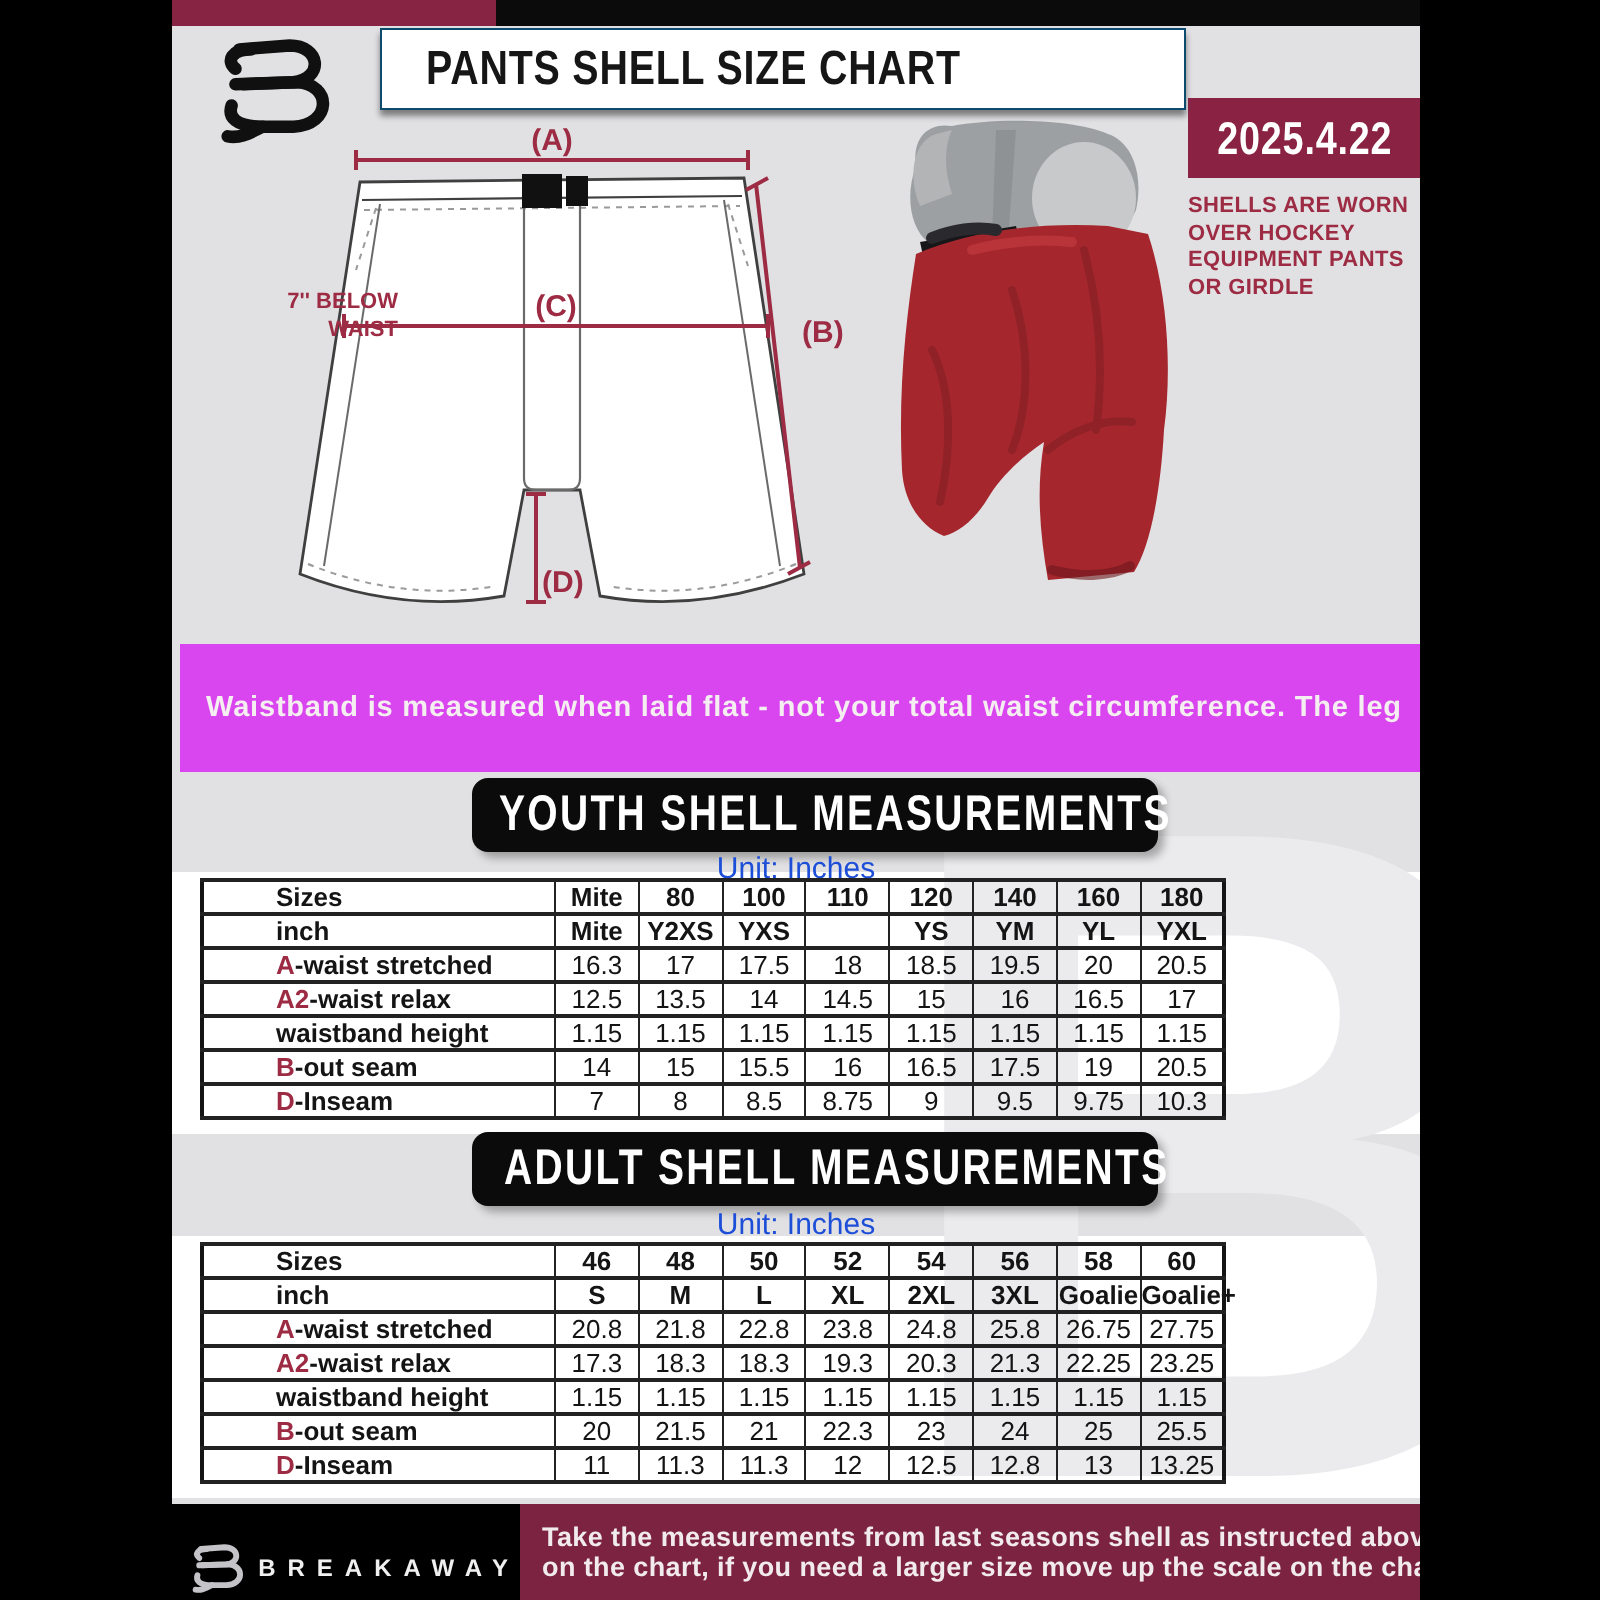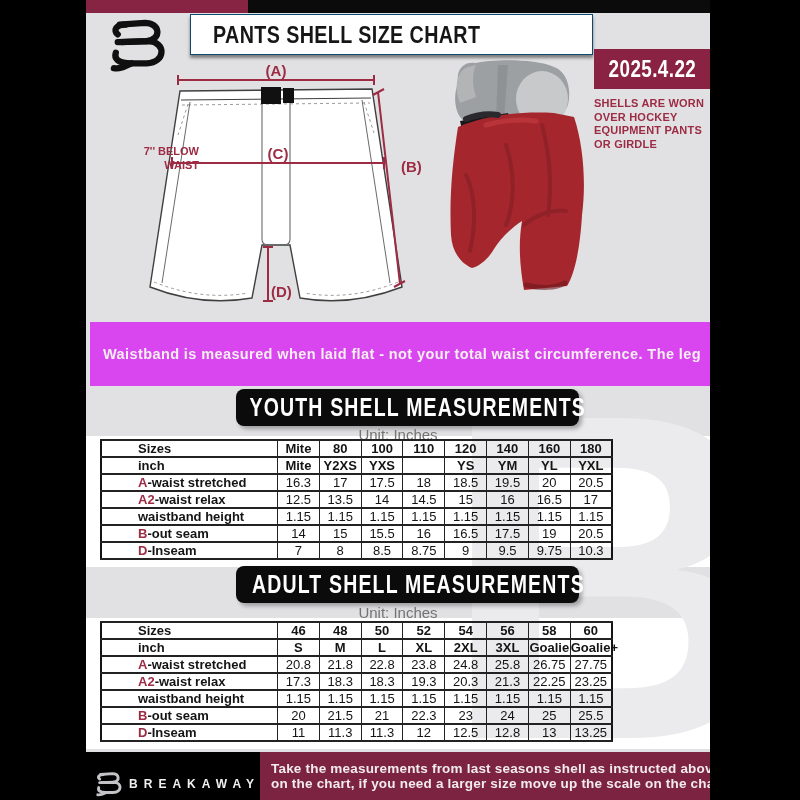--- a/index.html
+++ b/index.html
@@ -27,21 +27,21 @@
     line-height:13.5px;letter-spacing:.2px;z-index:4;}
   
   .info-banner{left:4px;top:322px;width:624px;height:64px;background:#d946ef;z-index:2;
     display:flex;flex-direction:column;justify-content:center;text-align:center;}
   .info-banner div{color:#f4eef0;font-size:14.5px;font-weight:bold;line-height:20.5px;letter-spacing:.4px;}
   
   .sec-banner{width:322px;height:37px;background:#0b0b0b;border-radius:8px;z-index:2;
     box-shadow:3px 3px 4px rgba(0,0,0,.3);display:flex;align-items:center;justify-content:center;padding-left:21px;}
   .sec-banner span{color:#fff;font-size:25px;font-weight:bold;letter-spacing:1.5px;white-space:nowrap;
     display:inline-block;transform:scaleX(.78);}
-  .unit-text{left:0;width:624px;text-align:center;font-size:15px;color:#737373;z-index:2;}
+  .unit-text{left:0;width:624px;text-align:center;font-size:15px;color:#1d4ed8;z-index:2;}
   
   .band{left:0;width:624px;height:131px;background:#fff;}
   .meas{border-collapse:collapse;table-layout:fixed;width:513px;margin:3px 0 0 14px;
     border:2px solid #141414;position:relative;z-index:2;}
   .meas td{border:1px solid #222;border-top-width:2px;border-bottom-width:2px;height:15px;
     line-height:15px;padding:0;text-align:center;font-size:13px;color:#141414;background:transparent;}
   .meas td:first-child{width:139px;}
   .meas tr.hdr td{font-weight:bold;}
   .meas td.lbl{text-align:left;padding-left:36px;font-weight:bold;}
   .pfx{color:#9c2b43;}

